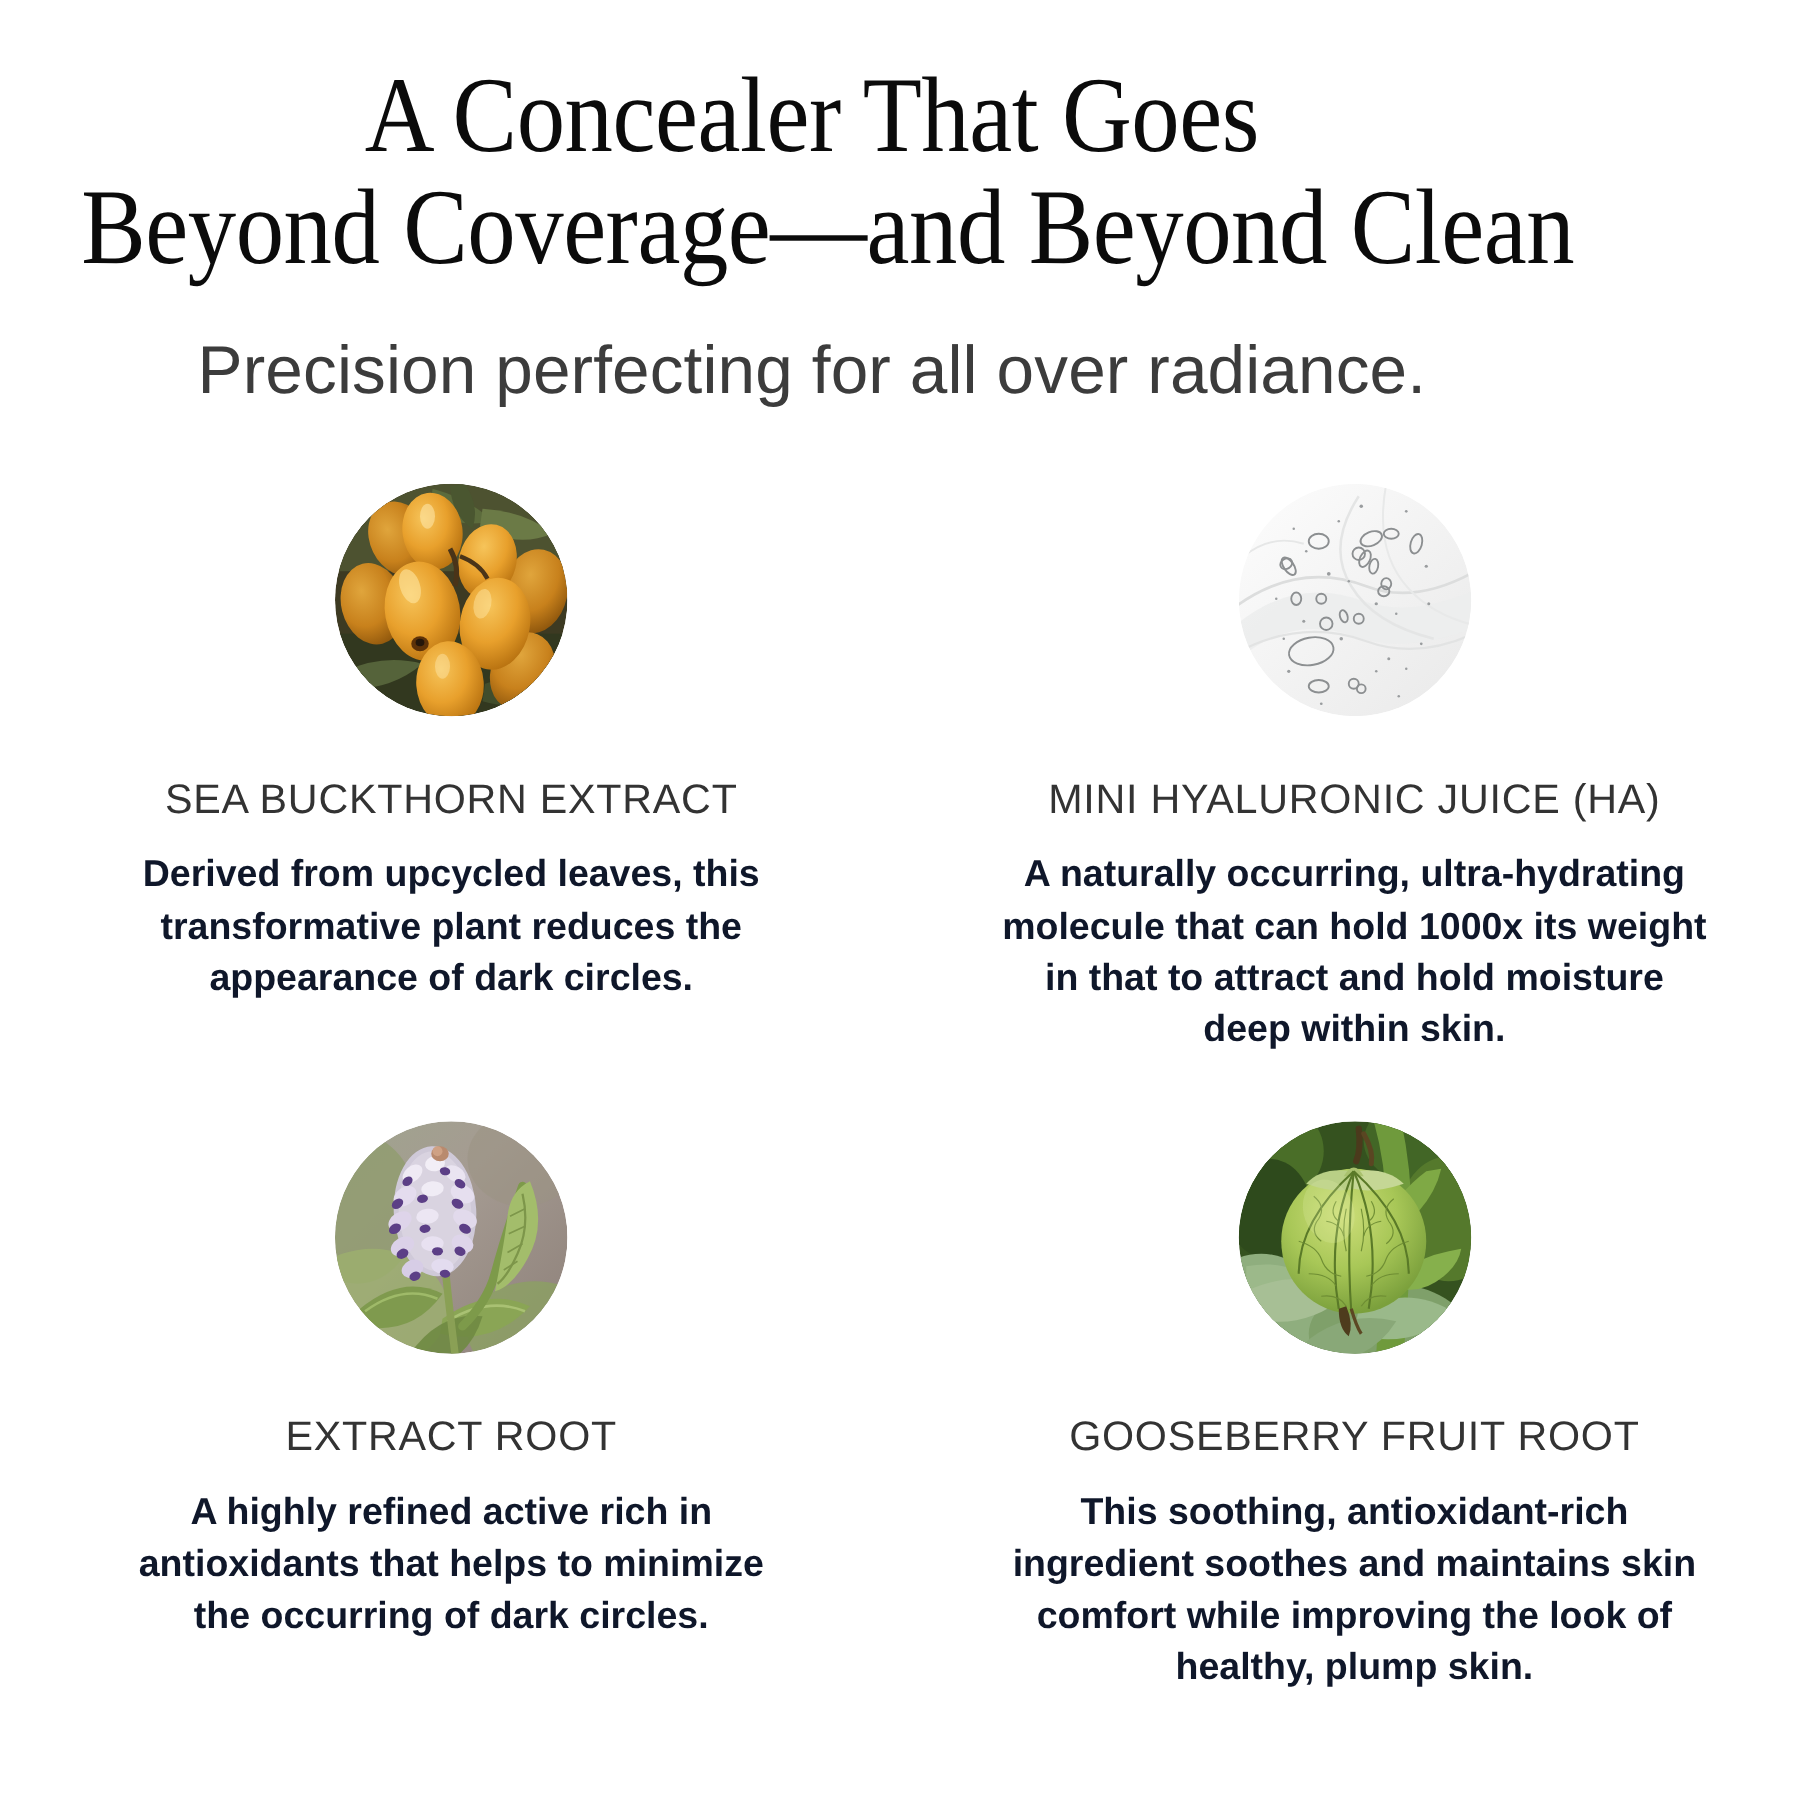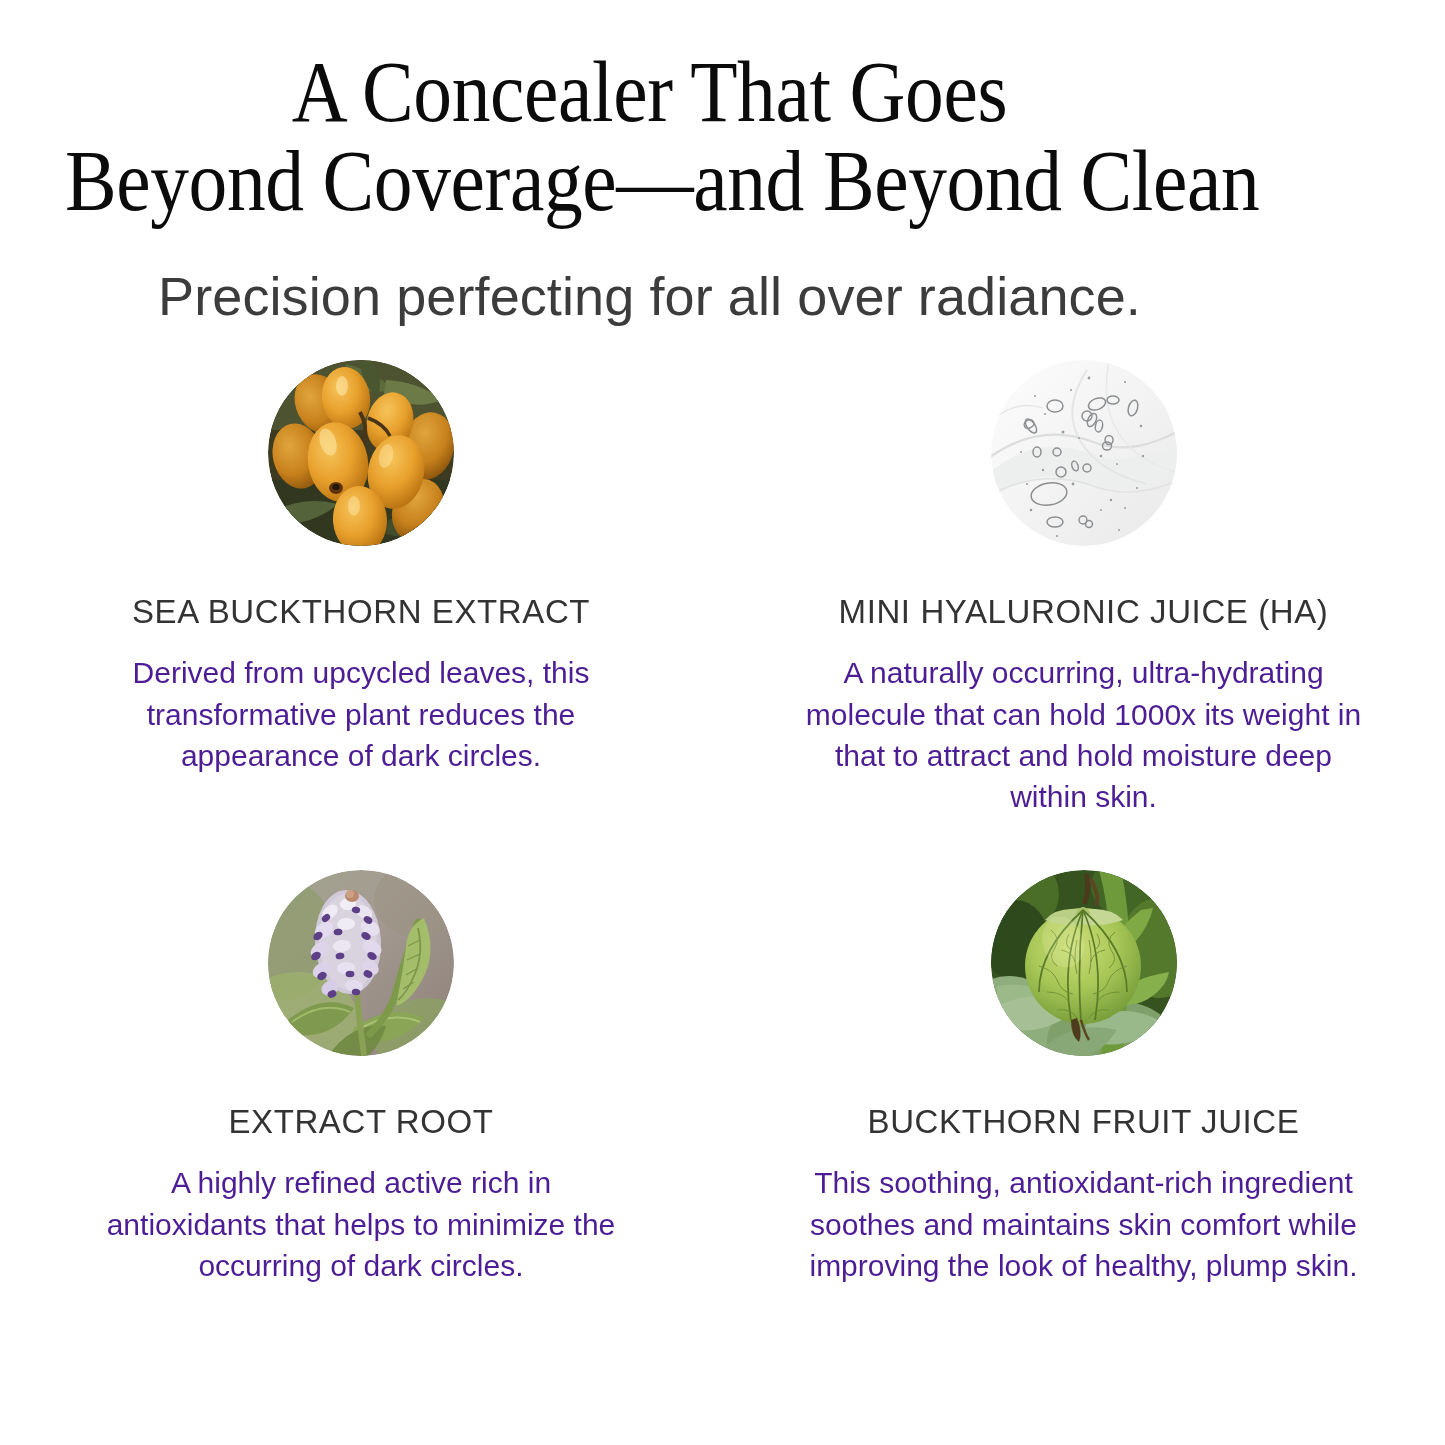--- a/index.html
+++ b/index.html
@@ -52,21 +52,21 @@
     font-size: 54px;
     font-weight: 400;
     line-height: 1.25;
     color: #3c3c3c;
     letter-spacing: 0.1px;
   }
 
   
   .grid {
     position: absolute;
-    top: 360px;
+    top: 387px;
     left: 0;
     width: 1206px;
     display: grid;
     grid-template-columns: 722px 723px;
     grid-template-rows: 510px 510px;
   }
   .card {
     display: flex;
     flex-direction: column;
     align-items: center;
@@ -96,23 +96,23 @@
     color: #333333;
     text-align: center;
     line-height: 1.1;
     white-space: nowrap;
   }
   .card-desc {
     margin: 0;
     padding-top: 22px;
     font-family: "Liberation Sans", sans-serif;
     font-size: 30px;
-    font-weight: 400;
+    font-weight: 700;
     line-height: 1.38;
-    color: #4c1d95;
+    color: #0f172a;
     text-align: center;
     max-width: 540px;
   }
   .card-desc.wide { max-width: 570px; }
 </style>
 </head>
 <body>
 
 <div class="page">
 
@@ -405,18 +405,18 @@
               <path d="M98 70 q4 18 0 34"></path>
             </g>
 
             <ellipse cx="72" cy="72" rx="20" ry="26" fill="#e3f0ae" opacity="0.22" transform="rotate(-20 72 72)"></ellipse>
 
             <path d="M86 148 q6 14 2 24 q-8 -6 -8 -22z" fill="#4e3c1d"></path>
             <path d="M90 150 q4 14 8 20" stroke="#5c4723" stroke-width="2.6" fill="none"></path>
           </g>
         </svg>
       </div>
-      <h2 class="card-title">BUCKTHORN FRUIT JUICE</h2>
+      <h2 class="card-title">GOOSEBERRY FRUIT ROOT</h2>
       <p class="card-desc wide">This soothing, antioxidant-rich ingredient soothes and maintains skin comfort while improving the look of healthy, plump skin.</p>
     </div>
 
   </div>
 </div>
 
 </body></html>

